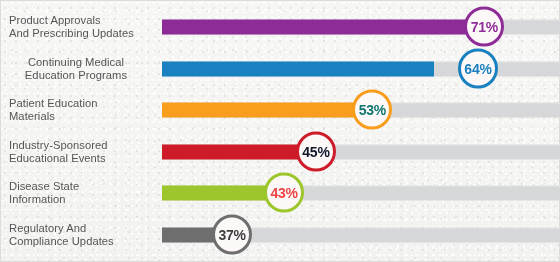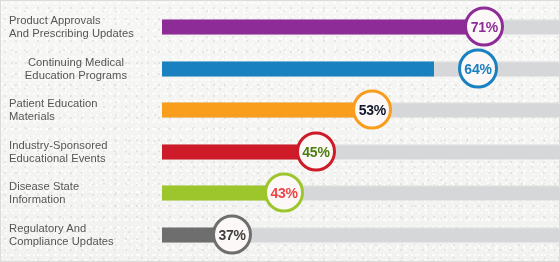--- a/index.html
+++ b/index.html
@@ -138,33 +138,33 @@
         </div>
       </div>
     </div>
 
     <div class="row" style="top:88px;">
       <div class="row-label">Patient Education
 Materials</div>
       <div class="track-wrap">
         <div class="track"></div>
         <div class="fill" style="width:52.2%;background:#F99D1C;"></div>
-        <div class="bubble" style="left:52.2%;border-color:#F99D1C;color:#0f172a;">
+        <div class="bubble" style="left:52.2%;border-color:#F99D1C;color:#0f766e;">
           <span>53%</span>
         </div>
       </div>
     </div>
 
     <div class="row" style="top:130px;">
       <div class="row-label">Industry-Sponsored
 Educational Events</div>
       <div class="track-wrap">
         <div class="track"></div>
         <div class="fill" style="width:38.2%;background:#CE1B29;"></div>
-        <div class="bubble" style="left:38.2%;border-color:#CE1B29;color:#4d7c0f;">
+        <div class="bubble" style="left:38.2%;border-color:#CE1B29;color:#0f172a;">
           <span>45%</span>
         </div>
       </div>
     </div>
 
     <div class="row" style="top:171px;">
       <div class="row-label">Disease State
 Information</div>
       <div class="track-wrap">
         <div class="track"></div>

